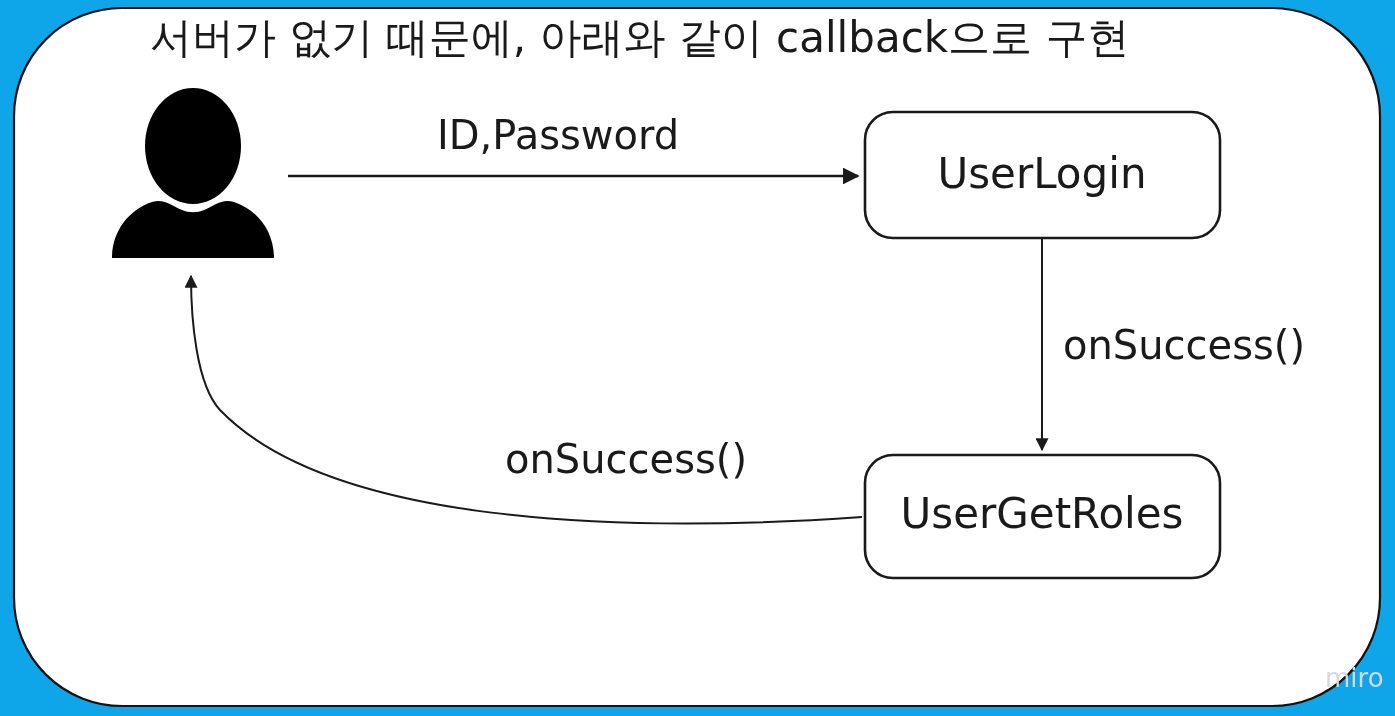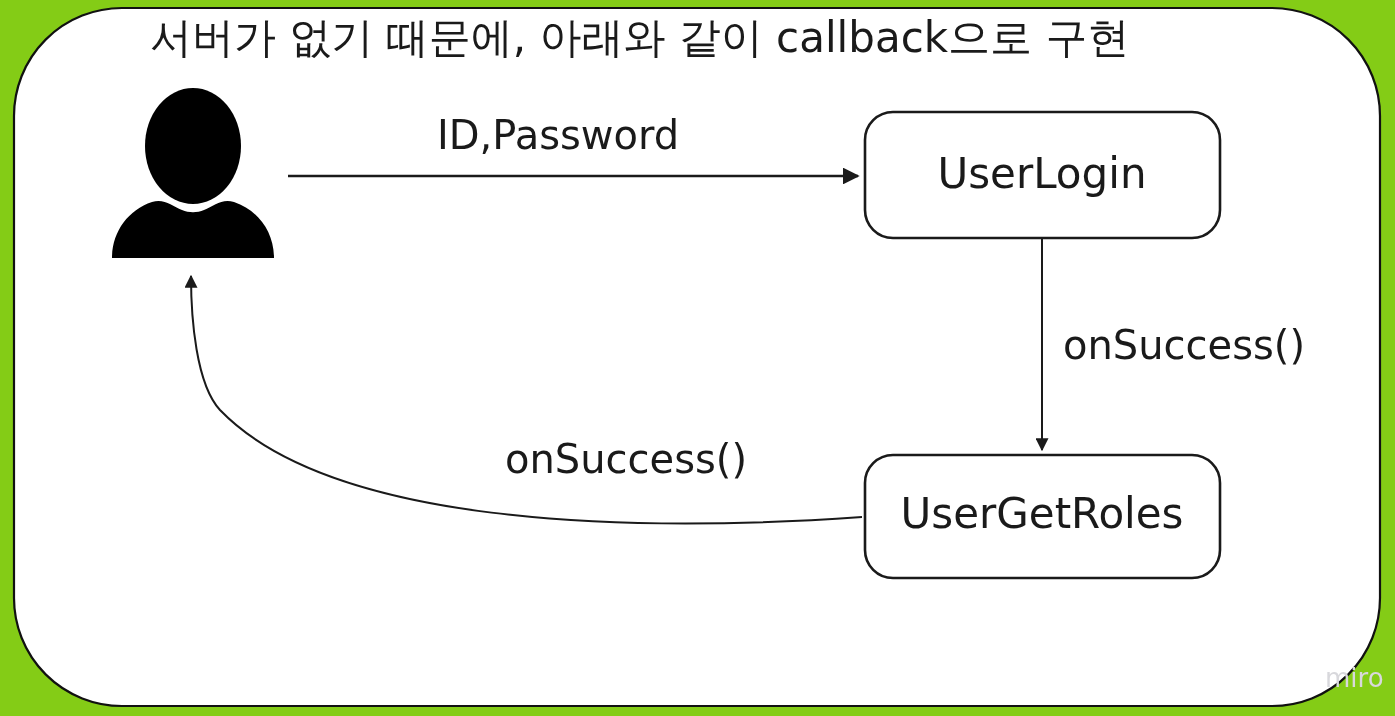--- a/index.html
+++ b/index.html
@@ -8,21 +8,21 @@
     padding: 0;
     background: #ffffff;
   }
   body {
     font-family: "DejaVu Sans", "Liberation Sans", sans-serif;
   }
   #canvas {
     position: relative;
     width: 1395px;
     height: 716px;
-    background: #84cc16;
+    background: #0ea5e9;
     overflow: hidden;
   }
   #diagram-svg {
     position: absolute;
     left: 0;
     top: 0;
     width: 1395px;
     height: 716px;
     display: block;
   }

